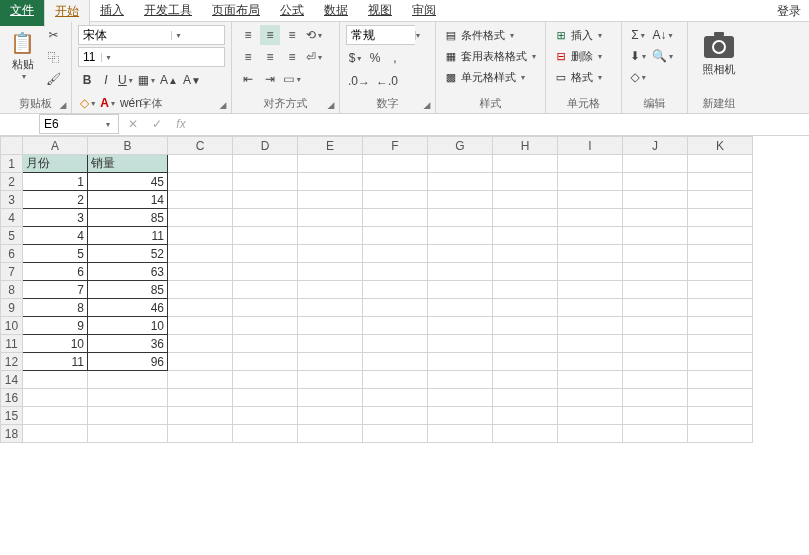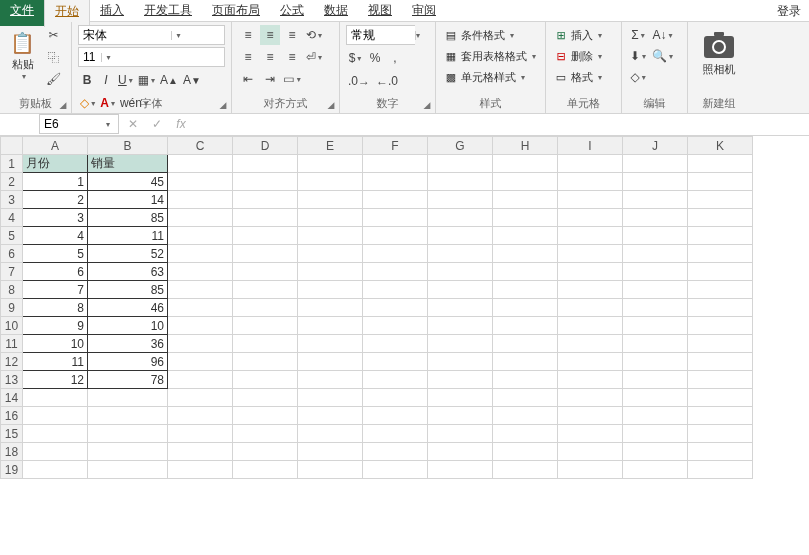--- a/index.html
+++ b/index.html
@@ -478,34 +478,20 @@
           <td class="cell"></td>
           <td class="cell"></td>
           <td class="cell"></td>
           <td class="cell"></td>
           <td class="cell"></td>
           <td class="cell"></td>
           <td class="cell"></td>
           <td class="cell"></td>
         </tr>
         <tr>
-          <th class="rowhdr">13</th>
-          <td class="cell num datacell">12</td>
-          <td class="cell num datacell">78</td>
-          <td class="cell"></td>
-          <td class="cell"></td>
-          <td class="cell"></td>
-          <td class="cell"></td>
-          <td class="cell"></td>
-          <td class="cell"></td>
-          <td class="cell"></td>
-          <td class="cell"></td>
-          <td class="cell"></td>
-        </tr>
-        <tr>
           <th class="rowhdr">14</th>
           <td class="cell"></td>
           <td class="cell"></td>
           <td class="cell"></td>
           <td class="cell"></td>
           <td class="cell"></td>
           <td class="cell"></td>
           <td class="cell"></td>
           <td class="cell"></td>
           <td class="cell"></td>
@@ -535,34 +521,20 @@
           <td class="cell"></td>
           <td class="cell"></td>
           <td class="cell"></td>
           <td class="cell"></td>
           <td class="cell"></td>
           <td class="cell"></td>
           <td class="cell"></td>
         </tr>
         <tr>
           <th class="rowhdr">18</th>
-          <td class="cell"></td>
-          <td class="cell"></td>
-          <td class="cell"></td>
-          <td class="cell"></td>
-          <td class="cell"></td>
-          <td class="cell"></td>
-          <td class="cell"></td>
-          <td class="cell"></td>
-          <td class="cell"></td>
-          <td class="cell"></td>
-          <td class="cell"></td>
-        </tr>
-        <tr>
-          <th class="rowhdr">19</th>
           <td class="cell"></td>
           <td class="cell"></td>
           <td class="cell"></td>
           <td class="cell"></td>
           <td class="cell"></td>
           <td class="cell"></td>
           <td class="cell"></td>
           <td class="cell"></td>
           <td class="cell"></td>
           <td class="cell"></td>

